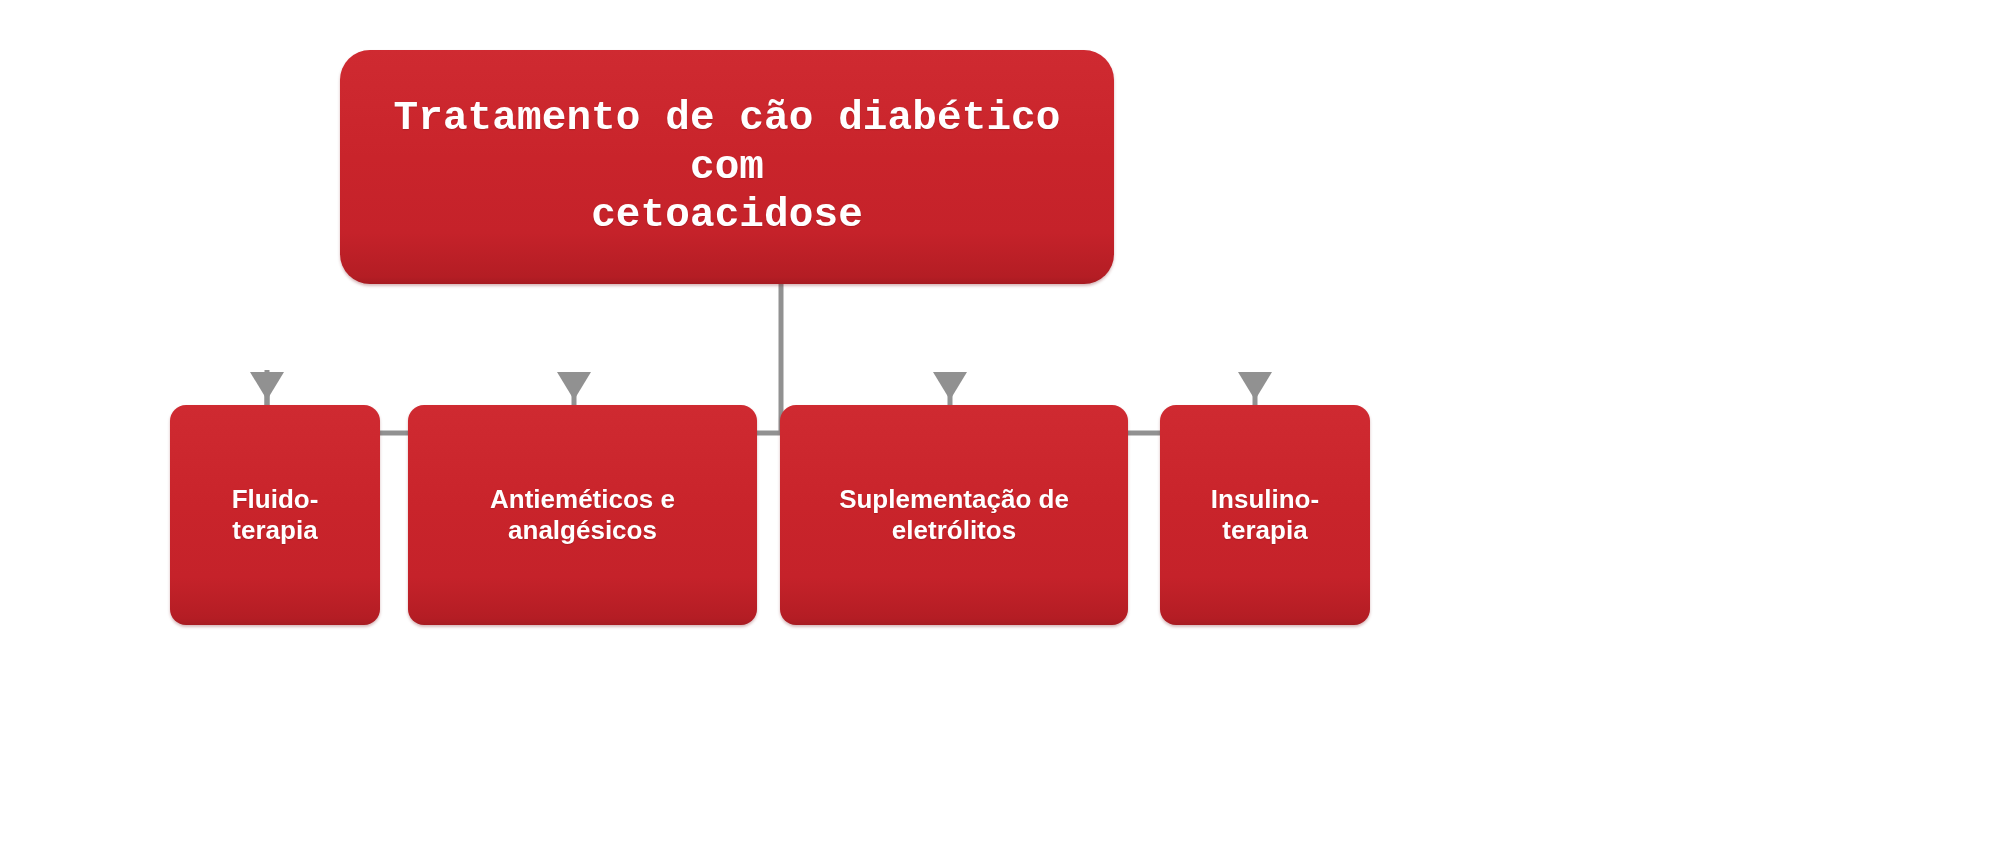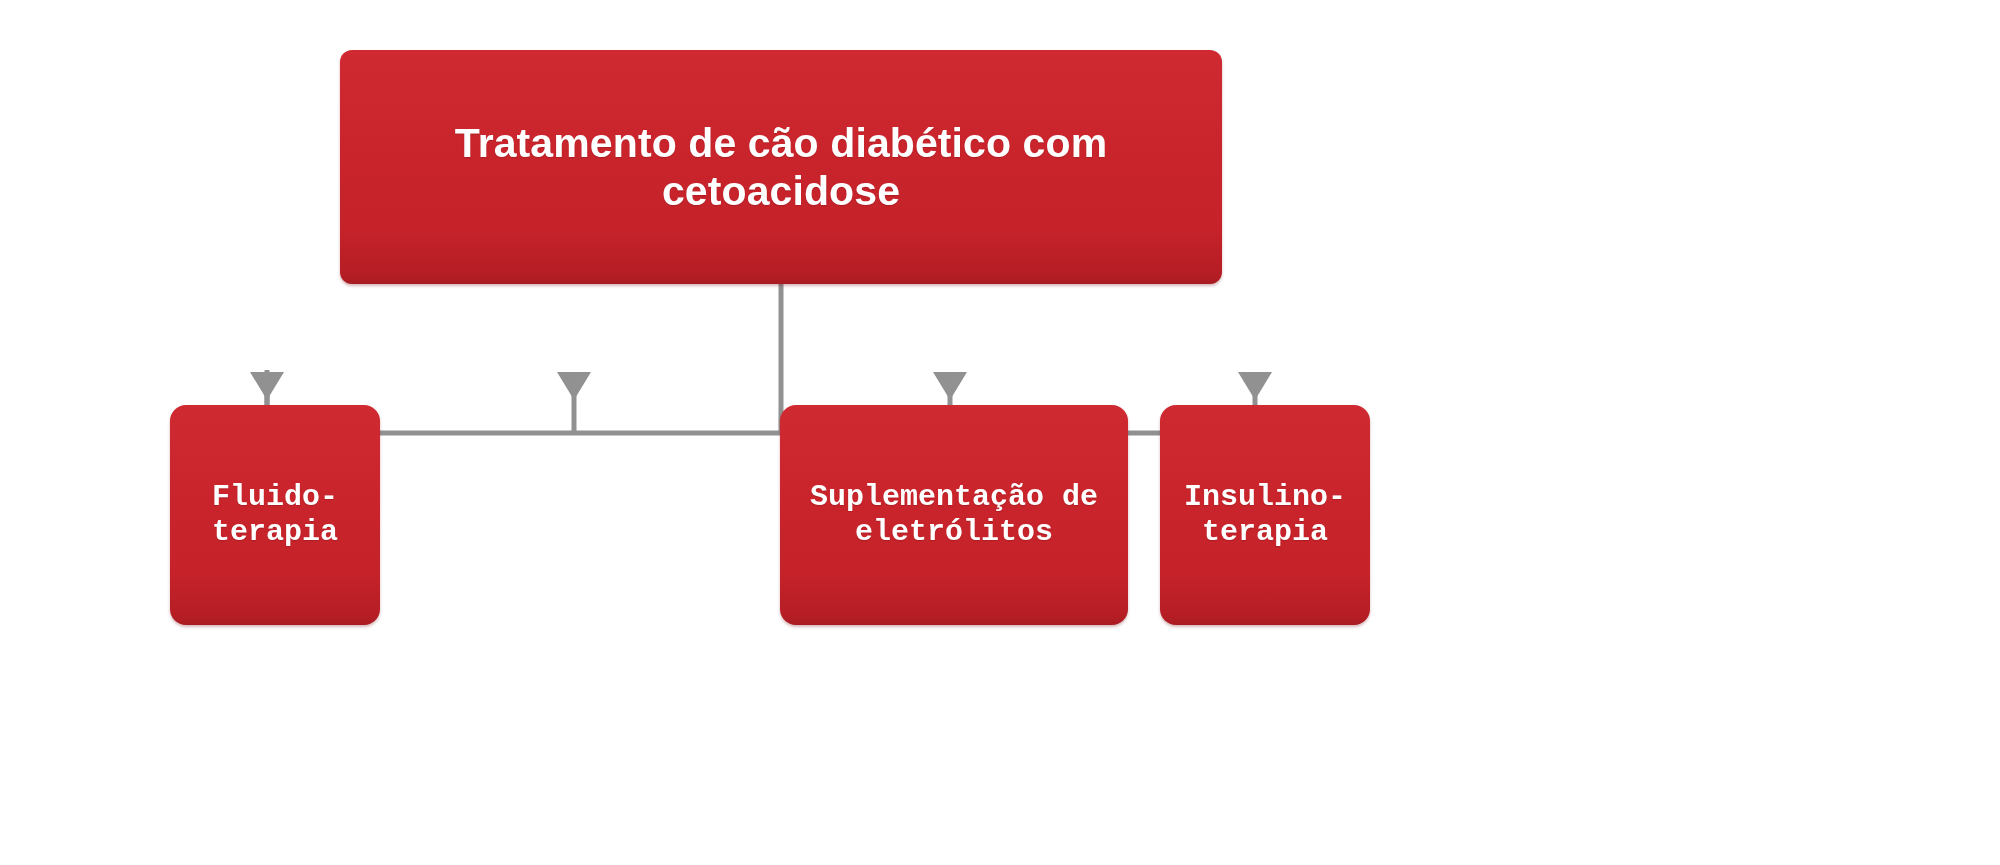--- a/index.html
+++ b/index.html
@@ -58,40 +58,40 @@
     display: block;
     line-height: 1.18;
     white-space: pre-line;
     text-shadow: 0 1px 1px rgba(120, 18, 22, 0.35);
   }
 
   
   #node-root {
     left: 340px;
     top: 50px;
-    width: 882px;
+    width: 774px;
     height: 234px;
-    border-radius: 12px;
+    border-radius: 30px;
+    font-family: Liberation Mono, monospace;
   }
   #node-root .node-label {
     font-size: 41px;
     letter-spacing: 0.1px;
     padding: 0 48px;
   }
 
   
   .node-child {
     top: 405px;
     height: 220px;
     border-radius: 16px;
   }
   .node-child .node-label {
-    font-size: 30px;
+    font-size: 26px;
     padding: 0 18px;
-    font-family: Liberation Mono, monospace;
   }
 
   #node-child-0 { left: 170px;  width: 210px; }
   #node-child-1 { left: 408px;  width: 349px; }
   #node-child-2 { left: 780px;  width: 348px; }
   #node-child-3 { left: 1160px; width: 210px; }
 </style>
 </head>
 <body>
 
@@ -120,20 +120,24 @@
   <div class="node" id="node-root">
     <span class="node-label">Tratamento de cão diabético com
 cetoacidose</span>
   </div>
 
   <div class="node node-child" id="node-child-0">
     <span class="node-label">Fluido-
 terapia</span>
   </div>
 
+  <div class="node node-child" id="node-child-1">
+    <span class="node-label">Antieméticos e
+analgésicos</span>
+  </div>
 
   <div class="node node-child" id="node-child-2">
     <span class="node-label">Suplementação de
 eletrólitos</span>
   </div>
 
   <div class="node node-child" id="node-child-3">
     <span class="node-label">Insulino-
 terapia</span>
   </div>

